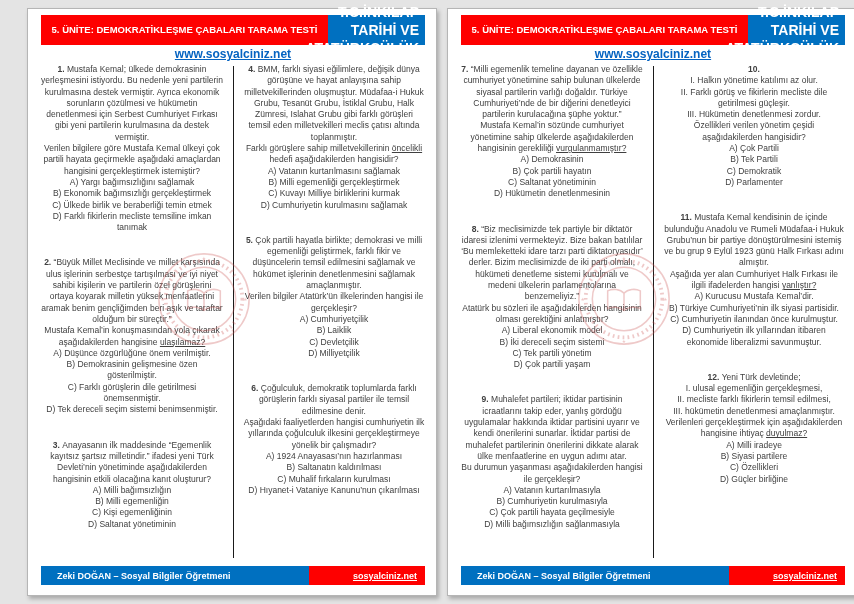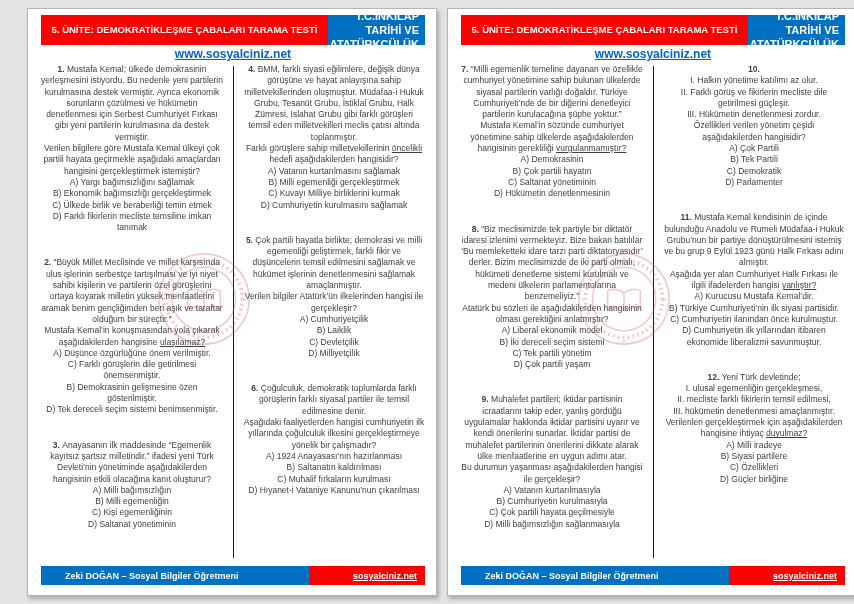--- a/index.html
+++ b/index.html
@@ -16,21 +16,21 @@
   }
   #page1{left:27px;}
   #page2{left:447px;}
   .page-inner{position:relative;height:100%;box-sizing:border-box;padding:6px 11px 0 13px;}
   .banner{display:flex;height:30px;}
   .banner-red{
     flex:1;background:#fe0000;color:#fff;font-weight:bold;font-size:9.5px;
     display:flex;align-items:center;justify-content:center;text-align:center;line-height:1.15;
   }
   .banner-blue{
-    width:97px;background:#0070c0;color:#fff;font-weight:bold;font-size:11px;
+    width:97px;background:#0070c0;color:#fff;font-weight:bold;font-size:14px;
     display:flex;flex-direction:column;align-items:flex-end;justify-content:center;
     text-align:right;padding-right:6px;box-sizing:border-box;line-height:1.3;
   }
   .site-link{text-align:center;font-size:12px;font-weight:bold;margin:2px 0 3px 0;}
   .site-link a{color:#0563c1;text-decoration:underline;}
   .columns{position:relative;display:flex;height:500px;overflow:hidden;}
   .col{
     width:50%;box-sizing:border-box;overflow:hidden;
     font-size:8.5px;color:#404040;line-height:1.33;
   }
@@ -39,21 +39,21 @@
   .divider{position:absolute;left:50%;top:2px;bottom:6px;width:1px;background:#1a1a1a;}
   .question{margin-bottom:24px;text-align:center;}
   .qnum{font-weight:bold;}
   .b{font-weight:normal;}
   .u{text-decoration:underline;}
   .footer{
     position:absolute;left:13px;right:11px;bottom:10px;height:19px;display:flex;
   }
   .footer-blue{
     flex:1;background:#0070c0;color:#fff;font-weight:bold;font-size:9px;
-    display:flex;align-items:center;padding-left:24px;
+    display:flex;align-items:center;padding-left:16px;
   }
   .footer-red{
     width:116px;background:#fe0000;display:flex;align-items:center;
     justify-content:flex-end;padding-right:8px;box-sizing:border-box;
   }
   .footer-red a{color:#ffffff;font-weight:bold;font-size:9px;text-decoration:underline;}
   .watermark{
     position:absolute;left:128px;top:242px;width:96px;height:96px;
     opacity:0.30;pointer-events:none;z-index:2;
   }
@@ -99,22 +99,22 @@
             <div class="part"><span class="b">Verilen bilgilere göre Mustafa Kemal ülkeyi çok partili hayata geçirmekle aşağıdaki amaçlardan hangisini gerçekleştirmek istemiştir?</span></div>
             <div class="option">A) Yargı bağımsızlığını sağlamak</div>
             <div class="option">B) Ekonomik bağımsızlığı gerçekleştirmek</div>
             <div class="option">C) Ülkede birlik ve beraberliği temin etmek</div>
             <div class="option">D) Farklı fikirlerin mecliste temsiline imkan tanımak</div>
           </div>
           <div class="question">
             <div class="part"><span class="qnum">2. </span><span>“Büyük Millet Meclisinde ve millet karşısında ulus işlerinin serbestçe tartışılması ve iyi niyet sahibi kişilerin ve partilerin özel görüşlerini ortaya koyarak milletin yüksek menfaatlerini aramak benim gençliğimden beri aşık ve taraftar olduğum bir süreçtir.”</span></div>
             <div class="part"><span class="b">Mustafa Kemal’in konuşmasından yola çıkarak aşağıdakilerden hangisine </span><span class="b u">ulaşılamaz?</span></div>
             <div class="option">A) Düşünce özgürlüğüne önem verilmiştir.</div>
+            <div class="option">B) Demokrasinin gelişmesine özen gösterilmiştir.</div>
             <div class="option">C) Farklı görüşlerin dile getirilmesi önemsenmiştir.</div>
-            <div class="option">B) Demokrasinin gelişmesine özen gösterilmiştir.</div>
             <div class="option">D) Tek dereceli seçim sistemi benimsenmiştir.</div>
           </div>
           <div class="question">
             <div class="part"><span class="qnum">3. </span><span class="b">Anayasanın ilk maddesinde </span><span>“Egemenlik kayıtsız şartsız milletindir.” </span><span class="b">ifadesi yeni Türk Devleti’nin yönetiminde aşağıdakilerden hangisinin etkili olacağına kanıt oluşturur?</span></div>
             <div class="option">A) Milli bağımsızlığın</div>
             <div class="option">B) Milli egemenliğin</div>
             <div class="option">C) Kişi egemenliğinin</div>
             <div class="option">D) Saltanat yönetiminin</div>
           </div>
         </div>

